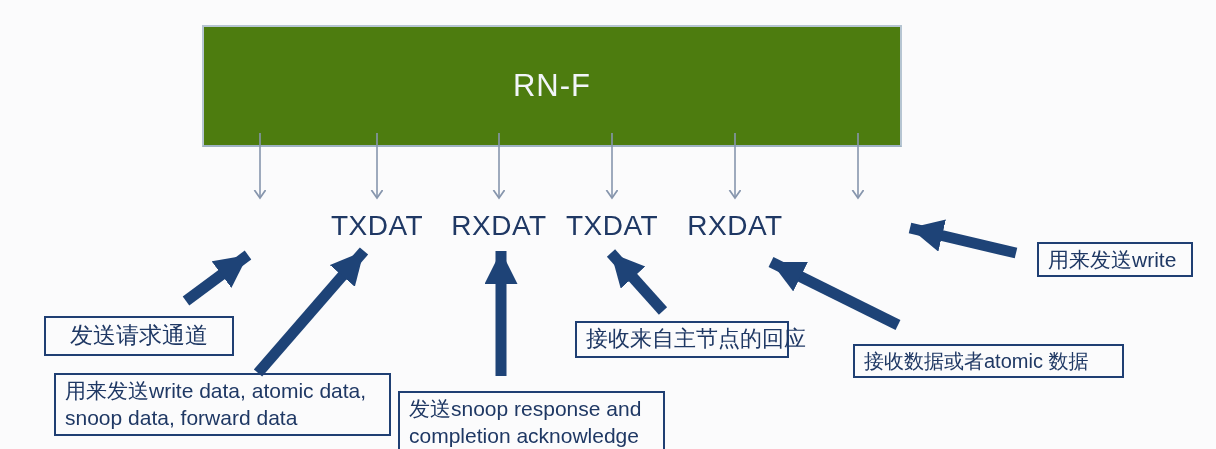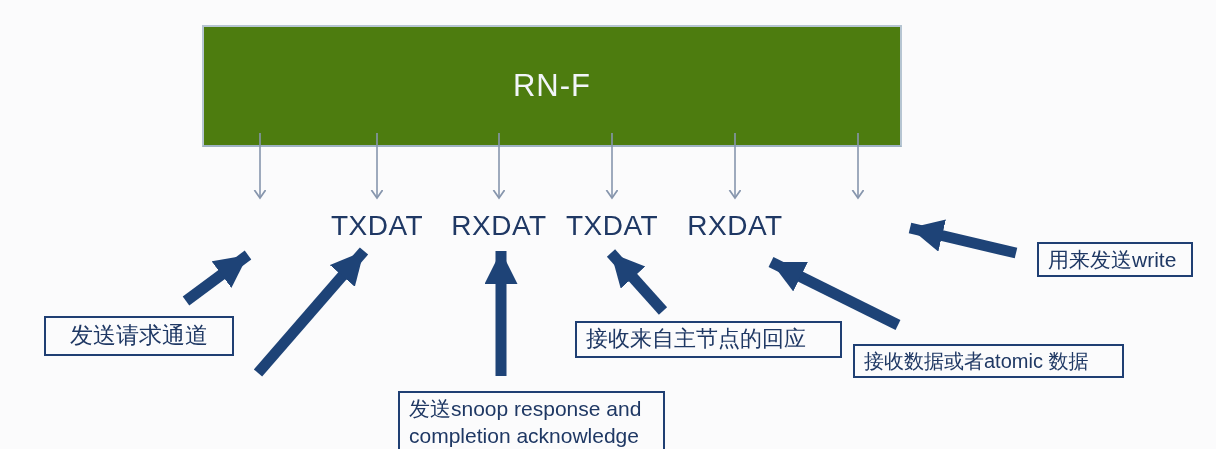--- a/index.html
+++ b/index.html
@@ -45,21 +45,21 @@
     color: #1f3864;
     background: transparent;
     font-size: 21px;
     line-height: 1.3;
     padding: 2px 9px;
     box-sizing: border-box;
   }
   .note-txreq  { left: 44px;  top: 316px; font-size: 23px; padding: 3px 24px; white-space: nowrap; }
   .note-txdat  { left: 54px;  top: 373px; width: 337px; }
   .note-txrsp  { left: 398px; top: 391px; width: 267px; }
-  .note-rxsnp  { left: 575px; top: 321px; width: 267px; font-size: 22px; white-space: nowrap; }
+  .note-rxsnp  { left: 575px; top: 321px; width: 214px; font-size: 22px; white-space: nowrap; }
   .note-rxdat  { left: 853px; top: 344px; width: 271px; font-size: 20px; white-space: nowrap; }
   .note-rxrsp  { left: 1037px; top: 242px; width: 156px; font-size: 21px; white-space: nowrap; }
   svg.arrow-layer {
     position: absolute;
     left: 0; top: 0;
     width: 1216px;
     height: 449px;
     pointer-events: none;
   }
   .thin-arrow { stroke: #8796ad; stroke-width: 1.6; fill: none; }
@@ -98,18 +98,19 @@
     <line class="big-arrow" x1="898" y1="325" x2="771" y2="262" marker-end="url(#bighead)"></line>
     <line class="big-arrow" x1="1016" y1="253" x2="910" y2="228" marker-end="url(#bighead)"></line>
   </svg>
 
   <div class="channel-label" style="left:377px">TXDAT</div>
   <div class="channel-label" style="left:499px">RXDAT</div>
   <div class="channel-label" style="left:612px">TXDAT</div>
   <div class="channel-label" style="left:735px">RXDAT</div>
 
   <div class="note note-txreq">发送请求通道</div>
+  <div class="note note-txdat">用来发送write data, atomic data, snoop data, forward data</div>
   <div class="note note-txrsp">发送snoop response and completion acknowledge</div>
   <div class="note note-rxsnp">接收来自主节点的回应</div>
   <div class="note note-rxdat">接收数据或者atomic 数据</div>
   <div class="note note-rxrsp">用来发送write</div>
 
 </div>
 
 </body></html>

